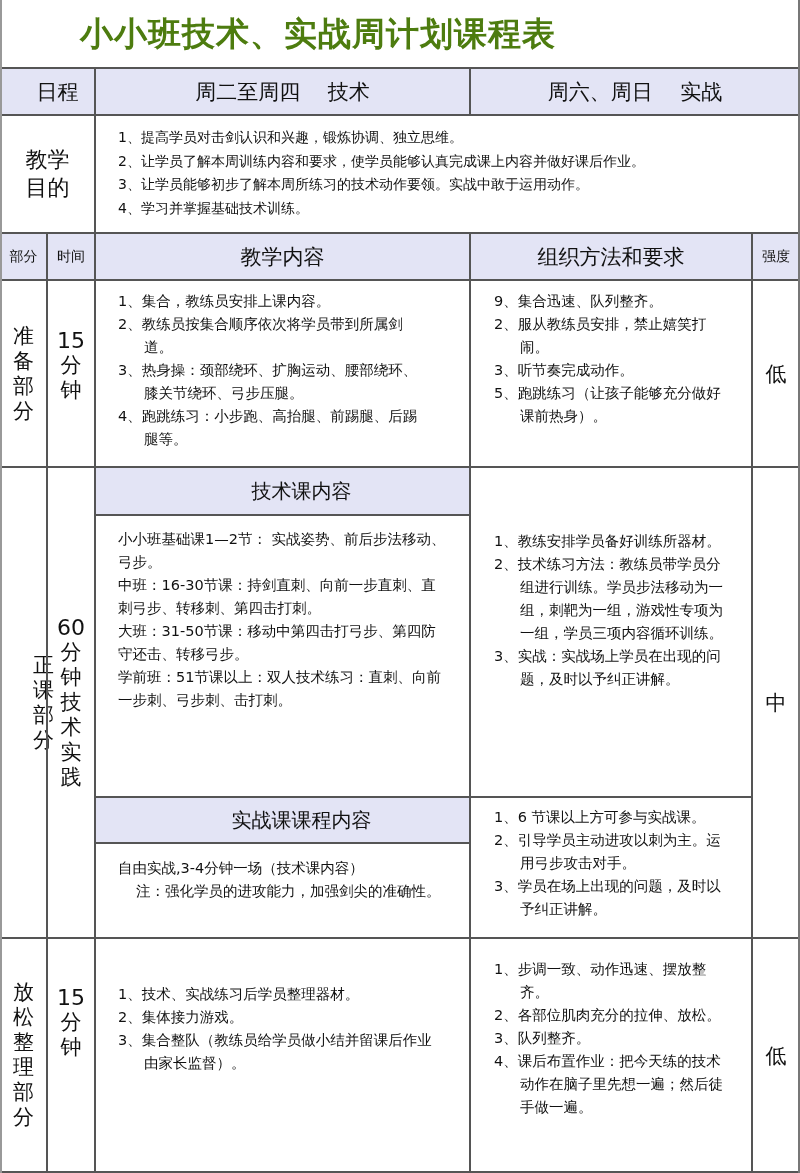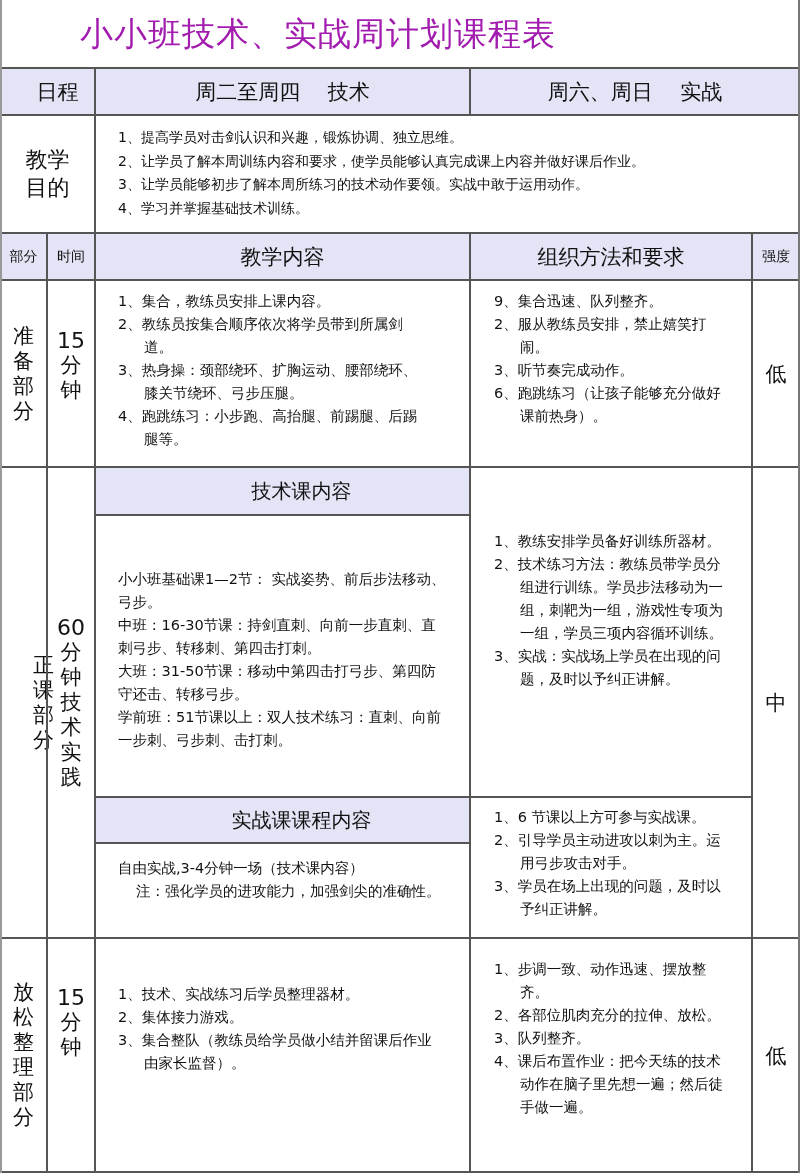--- a/index.html
+++ b/index.html
@@ -5,21 +5,21 @@
   html, body { margin:0; padding:0; background:#fff; }
   body { width:800px; height:1173px; position:relative; overflow:hidden;
          font-family:"DejaVu Sans", "Liberation Sans", sans-serif; color:#111; }
   .frame { position:absolute; left:0; top:0; width:798px; height:1171px;
            border-left:2px solid #888; border-right:2px solid #777; border-bottom:2px solid #777; box-sizing:border-box; width:800px; height:1173px; }
   .cell { position:absolute; box-sizing:border-box; }
   .hl { background:#e3e4f5; }
   .hline { position:absolute; height:2px; background:#555; }
   .vline { position:absolute; width:2px; background:#555; }
   .title { left:0; top:0; width:636px; height:68px; display:flex; align-items:center; justify-content:center;
-           color:#a21caf; font-size:33px; font-weight:normal; letter-spacing:1px; }
+           color:#4d7c0f; font-size:33px; font-weight:bold; letter-spacing:1px; }
   .center { display:flex; align-items:center; justify-content:center; text-align:center; }
   .h22 { font-size:21px; }
   .h20 { font-size:20px;padding-left:38px; }
   .vert { display:flex; flex-direction:column; align-items:center; justify-content:center; font-size:21px; line-height:25px; }
   .list { font-size:14.5px; line-height:23px; }
   .list .item { padding-left:26px; text-indent:-26px; }
   .plain { font-size:14.5px; line-height:23px; }
   .plain .item { }
   .plain .note { padding-left:32px; text-indent:-32px;margin-left:18px; }
   .strength { font-size:21px; }
@@ -61,34 +61,34 @@
 <div class="cell list" style="left:118px;top:290px;width:310px;">
   <div class="item">1、集合，教练员安排上课内容。</div>
   <div class="item">2、教练员按集合顺序依次将学员带到所属剑道。</div>
   <div class="item">3、热身操：颈部绕环、扩胸运动、腰部绕环、膝关节绕环、弓步压腿。</div>
   <div class="item">4、跑跳练习：小步跑、高抬腿、前踢腿、后踢腿等。</div>
 </div>
 <div class="cell list" style="left:494px;top:290px;width:230px;">
   <div class="item">9、集合迅速、队列整齐。</div>
   <div class="item">2、服从教练员安排，禁止嬉笑打闹。</div>
   <div class="item">3、听节奏完成动作。</div>
-  <div class="item">6、跑跳练习（让孩子能够充分做好课前热身）。</div>
+  <div class="item">5、跑跳练习（让孩子能够充分做好课前热身）。</div>
 </div>
 <div class="cell center strength" style="left:752px;top:280px;width:48px;height:187px;">低</div>
 
 <div class="cell vert" style="left:0;top:467px;width:47px;height:471px;padding-left:40px;">
   <div style="width:22px;word-break:break-all;text-align:center;line-height:25px;">正课部分</div>
 </div>
 <div class="cell vert" style="left:47px;top:467px;width:48px;height:471px;">
   <div style="font-size:22px;">60</div>
   <div style="width:22px;word-break:break-all;text-align:center;line-height:25px;">分钟技术实践</div>
 </div>
 
 <div class="cell hl center h20" style="left:95px;top:467px;width:375px;height:48px;">技术课内容</div>
-<div class="cell plain" style="left:118px;top:528px;width:330px;margin-top:40px;">
+<div class="cell plain" style="left:118px;top:528px;width:330px;">
   <div class="item">小小班基础课1—2节： 实战姿势、前后步法移动、弓步。</div>
   <div class="item">中班：16-30节课：持剑直刺、向前一步直刺、直刺弓步、转移刺、第四击打刺。</div>
   <div class="item">大班：31-50节课：移动中第四击打弓步、第四防守还击、转移弓步。</div>
   <div class="item">学前班：51节课以上：双人技术练习：直刺、向前一步刺、弓步刺、击打刺。</div>
 </div>
 <div class="cell list" style="left:494px;top:530px;width:230px;">
   <div class="item">1、教练安排学员备好训练所器材。</div>
   <div class="item">2、技术练习方法：教练员带学员分组进行训练。学员步法移动为一组，刺靶为一组，游戏性专项为一组，学员三项内容循环训练。</div>
   <div class="item">3、实战：实战场上学员在出现的问题，及时以予纠正讲解。</div>
 </div>

